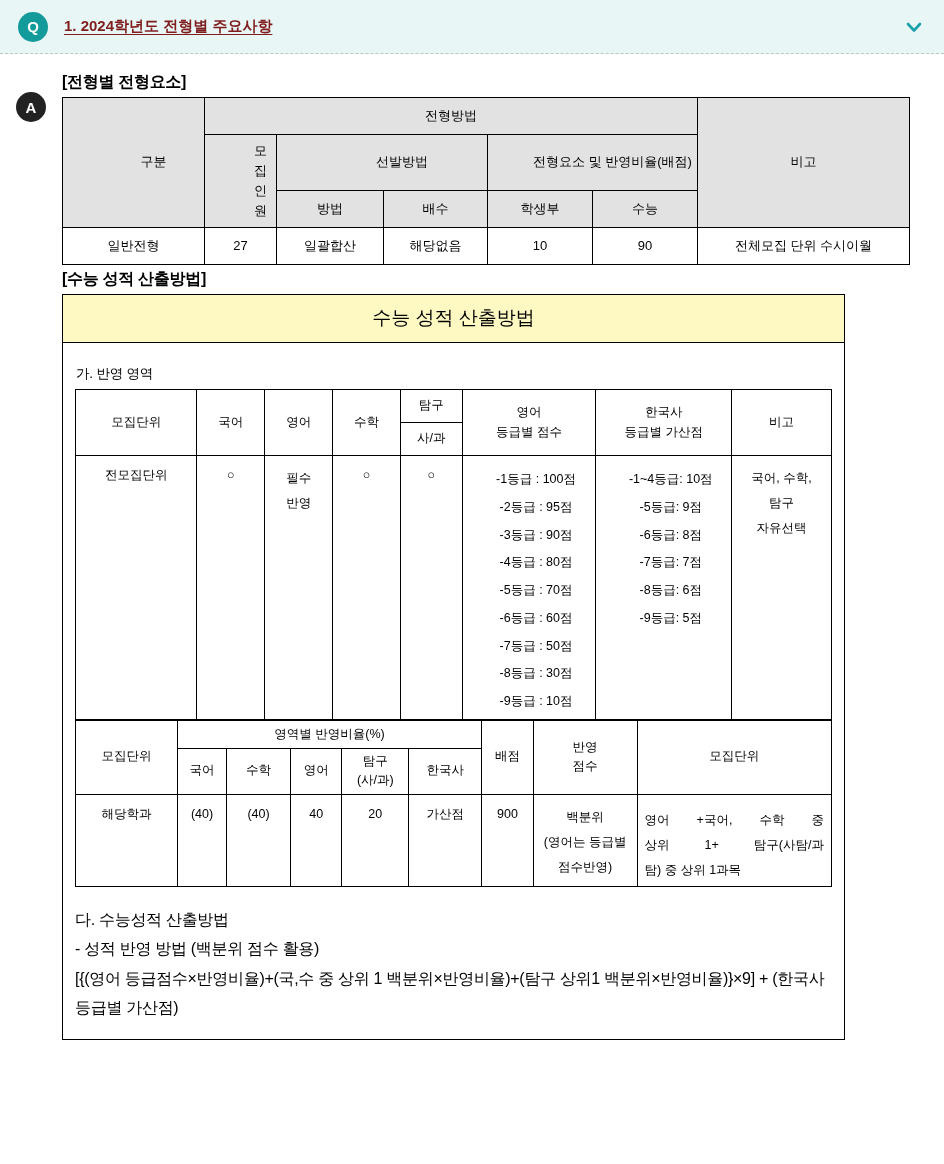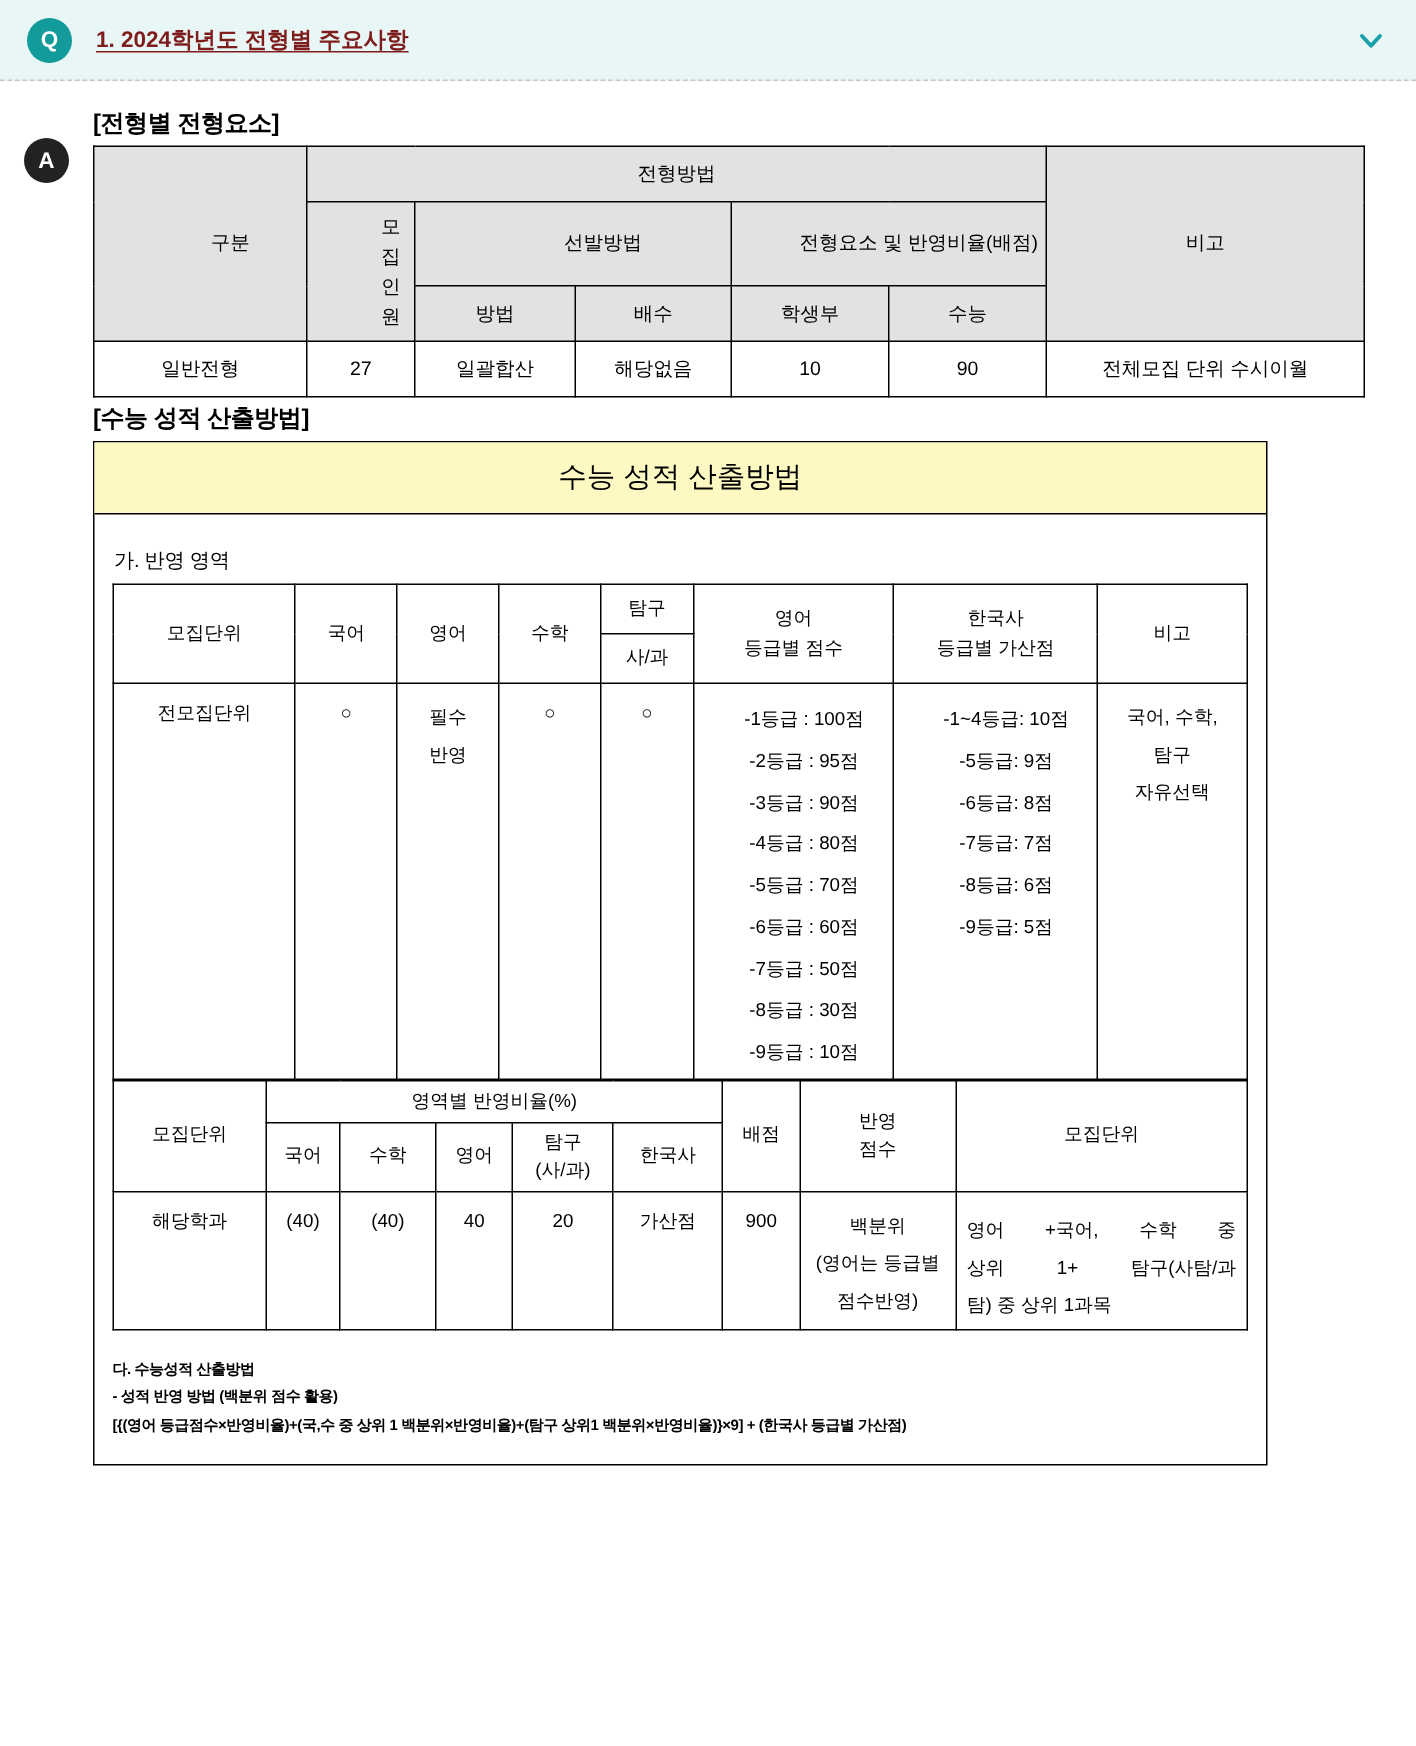--- a/index.html
+++ b/index.html
@@ -153,24 +153,23 @@
     text-align-last: justify;
     padding: 10px 7px 0 7px !important;
     vertical-align: top;
   }
   .justify-cell div { line-height: 2.0; }
   .justify-cell div.last { text-align-last: left; }
 
   
   .para-block {
     margin-top: 18px;
-    font-size: 10px;
+    font-size: 16px;
     line-height: 1.85;
     letter-spacing: -0.3px;
-    font-weight: bold;
   }
   .para-block div { white-space: normal; }
 </style>
 </head>
 <body>
 
 <div class="qa-header">
   <div class="q-badge">Q</div>
   <div class="q-title">1. 2024학년도 전형별 주요사항</div>
   <div class="chevron">

